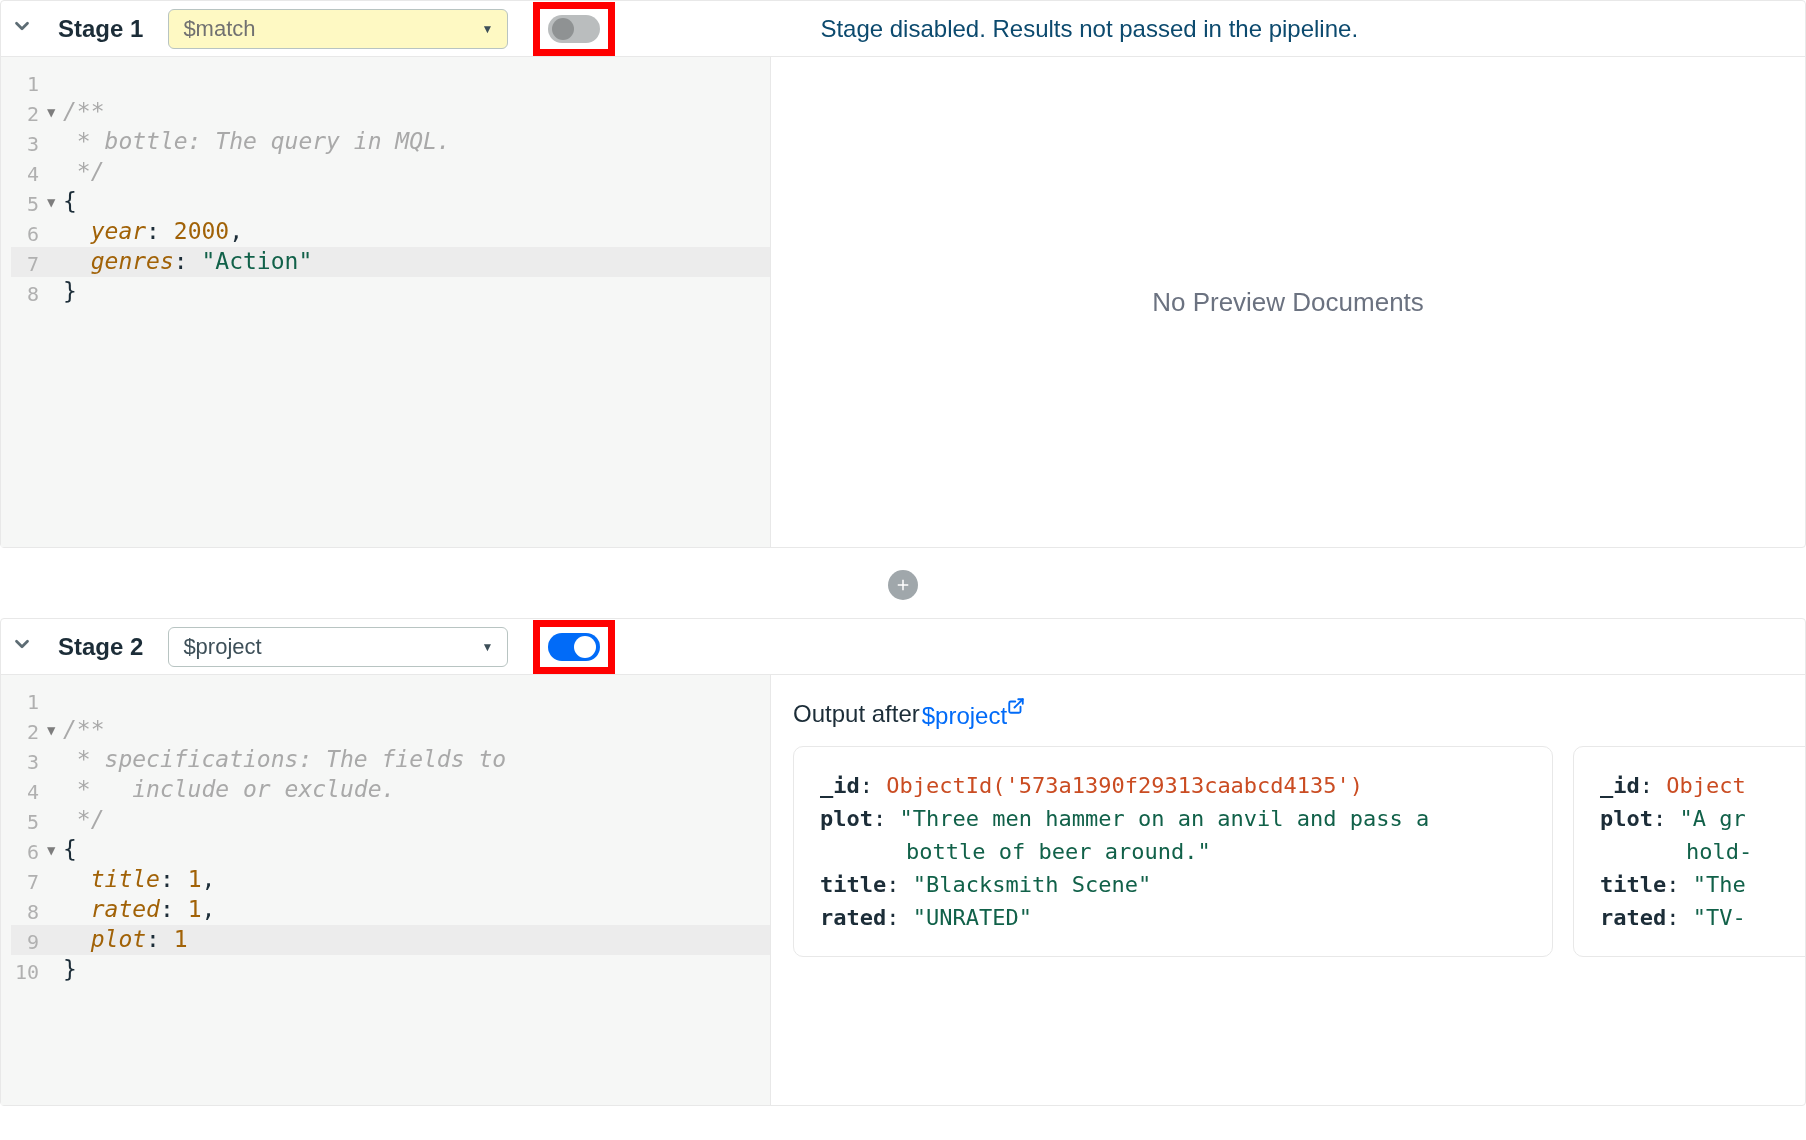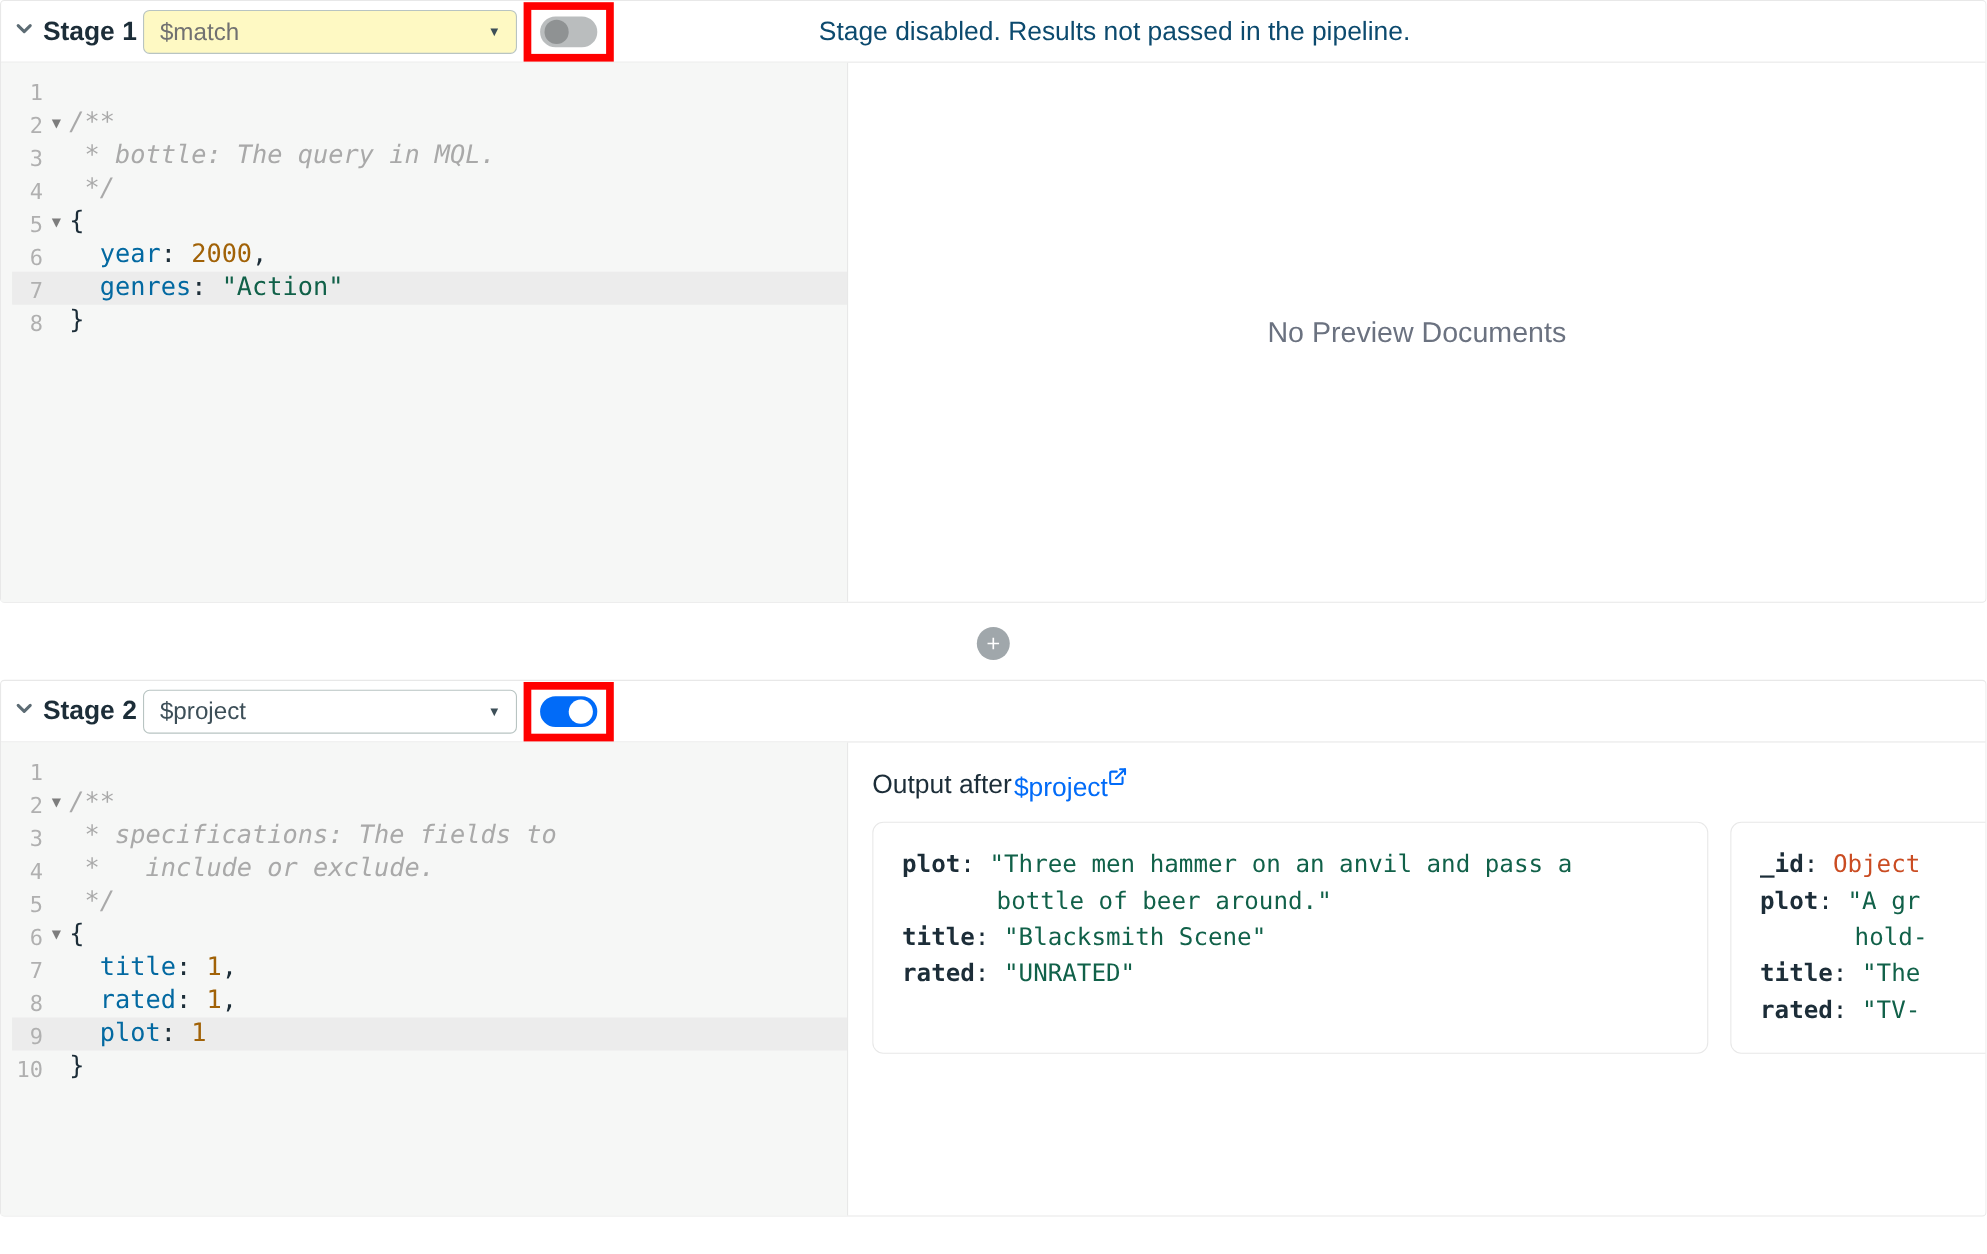--- a/index.html
+++ b/index.html
@@ -15,21 +15,21 @@
   .stage {
     border: 1px solid #e8e8e8;
     border-radius: 4px;
     margin-bottom: 10px;
   }
   .stage-header {
     display: flex;
     align-items: center;
     padding: 8px 10px;
     border-bottom: 1px solid #e8e8e8;
-    gap: 6px;
+    gap: 25px;
     height: 56px;
   }
   .stage-header .chevron {
     color: #5d6c74;
     font-size: 20px;
     cursor: pointer;
   }
   .stage-title {
     font-weight: 700;
     font-size: 24px;
@@ -120,21 +120,21 @@
   .fold {
     width: 16px;
     color: #7d7d7d;
     font-size: 14px;
     text-align: left;
     user-select: none;
     padding-top: 6px;
   }
   .code { flex: 1; }
   .tok-comment { color: #a9a9a9; font-style: italic; }
-  .tok-key { color: #0369a1; }
+  .tok-key { color: #a16207; font-style: italic; }
   .tok-num { color: #a16207; }
   .tok-str { color: #116149; }
   .tok-punc { color: #1c2d38; }
 
   .preview-panel {
     flex: 1;
     display: flex;
     align-items: center;
     justify-content: center;
     min-height: 460px;
@@ -294,20 +294,21 @@
                 <path d="M18 13v6a2 2 0 0 1-2 2H5a2 2 0 0 1-2-2V8a2 2 0 0 1 2-2h6"></path>
                 <polyline points="15 3 21 3 21 9"></polyline>
                 <line x1="10" y1="14" x2="21" y2="3"></line>
               </svg></span>
         </span>
         <span> </span>
       </div>
 
       <div class="doc-cards">
         <div class="doc-card">
+          <span class="row"><span class="k">_id</span>: <span class="v-objid">ObjectId('573a1390f29313caabcd4135')</span></span>
           <span class="row"><span class="k">plot</span>: <span class="v-str">"Three men hammer on an anvil and pass a</span></span>
           <span class="row"><span class="indent v-str">bottle of beer around."</span></span>
           <span class="row"><span class="k">title</span>: <span class="v-str">"Blacksmith Scene"</span></span>
           <span class="row"><span class="k">rated</span>: <span class="v-str">"UNRATED"</span></span>
         </div>
         <div class="doc-card">
           <span class="row"><span class="k">_id</span>: <span class="v-objid">Object</span></span>
           <span class="row"><span class="k">plot</span>: <span class="v-str">"A gr</span></span>
           <span class="row"><span class="indent v-str">hold-</span></span>
           <span class="row"><span class="k">title</span>: <span class="v-str">"The</span></span>

